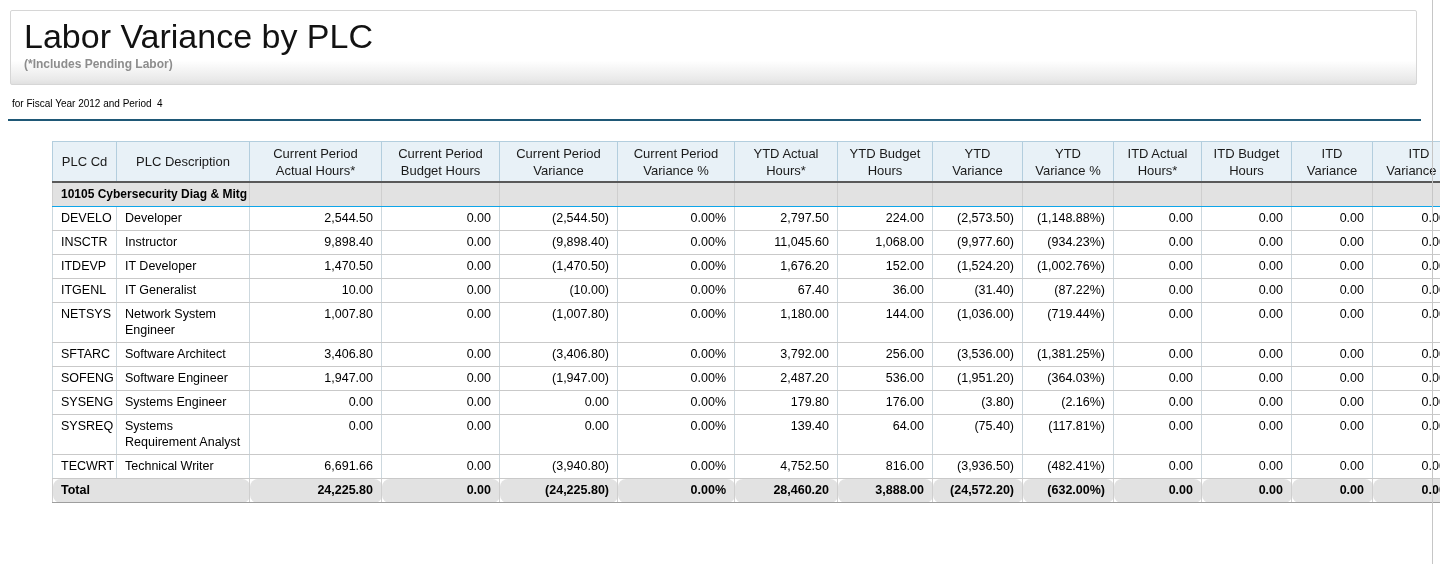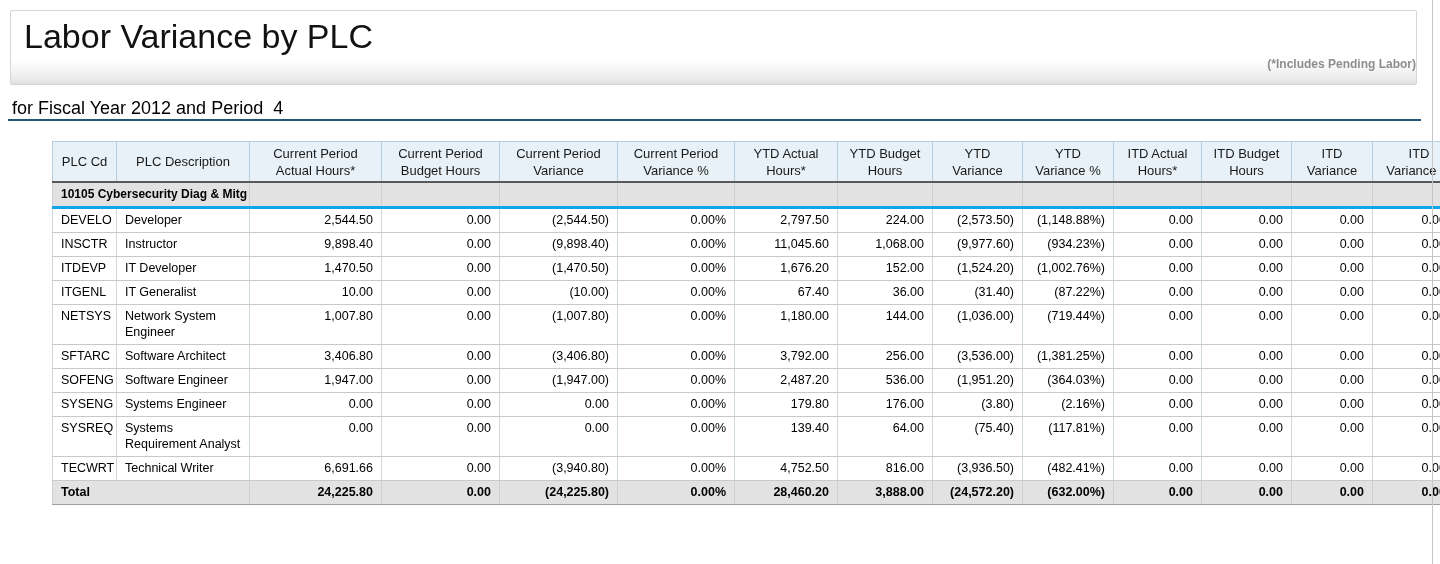--- a/index.html
+++ b/index.html
@@ -18,24 +18,24 @@
   .title-panel{
     position:absolute;left:10px;top:10px;width:1407px;height:75px;box-sizing:border-box;
     border:1px solid #d6d6d6;border-radius:2px;
     background:linear-gradient(to bottom,#ffffff 0%,#ffffff 68%,#e9e9e9 94%,#e0e0e0 100%);
     padding:5px 0 0 13px;
   }
   .page-title{
     margin:0;font-size:34px;font-weight:400;line-height:40px;color:#121212;
   }
   .page-subtitle{
-    font-size:12px;font-weight:bold;color:#8d8d8d;margin-top:1px;text-align:right;
+    font-size:12px;font-weight:bold;color:#8d8d8d;margin-top:1px;
   }
   .period-line{
-    position:absolute;left:12px;top:98px;font-size:18px;color:#000;white-space:pre;
+    position:absolute;left:12px;top:98px;font-size:10px;color:#000;white-space:pre;
   }
   .accent-rule{
     position:absolute;left:8px;top:119px;width:1413px;height:2px;background:var(--accent-rule);
   }
   table.report{
     position:absolute;left:8px;top:141px;width:1413px;
     border-collapse:collapse;table-layout:fixed;margin-left:44px;
   }
   table.report th{
     background:var(--header-bg);
@@ -53,29 +53,29 @@
     border-right:1px solid var(--body-col-border);
     border-bottom:1px solid var(--row-border);
     background:#ffffff;
     overflow:hidden;
   }
   table.report td.num{text-align:right;}
   tr.group-row td{
     background:var(--group-bg);
     font-weight:bold;font-size:12px;
     border-left-color:#cfcfcf;border-right-color:#cfcfcf;
-    border-bottom:3px solid #0ea5e9;
+    border-bottom:1px solid #0ea5e9;
     white-space:nowrap;overflow:visible;text-align:center;
   }
   tr.total-row td{
     background:var(--group-bg);
     font-weight:bold;
     border-top:1px solid #8a8a8a;
     border-bottom:1px solid #9e9e9e;
-    border-left-color:#cfcfcf;border-right-color:#cfcfcf;
+    border-left-color:#cfcfcf;border-right-color:#cfcfcf;border-radius:8px;
   }
   .page-edge{
     position:absolute;right:7px;top:0;width:1px;height:564px;background:#c6c6c6;
   }
 </style>
 </head>
 <body>
 
 <div>
 

